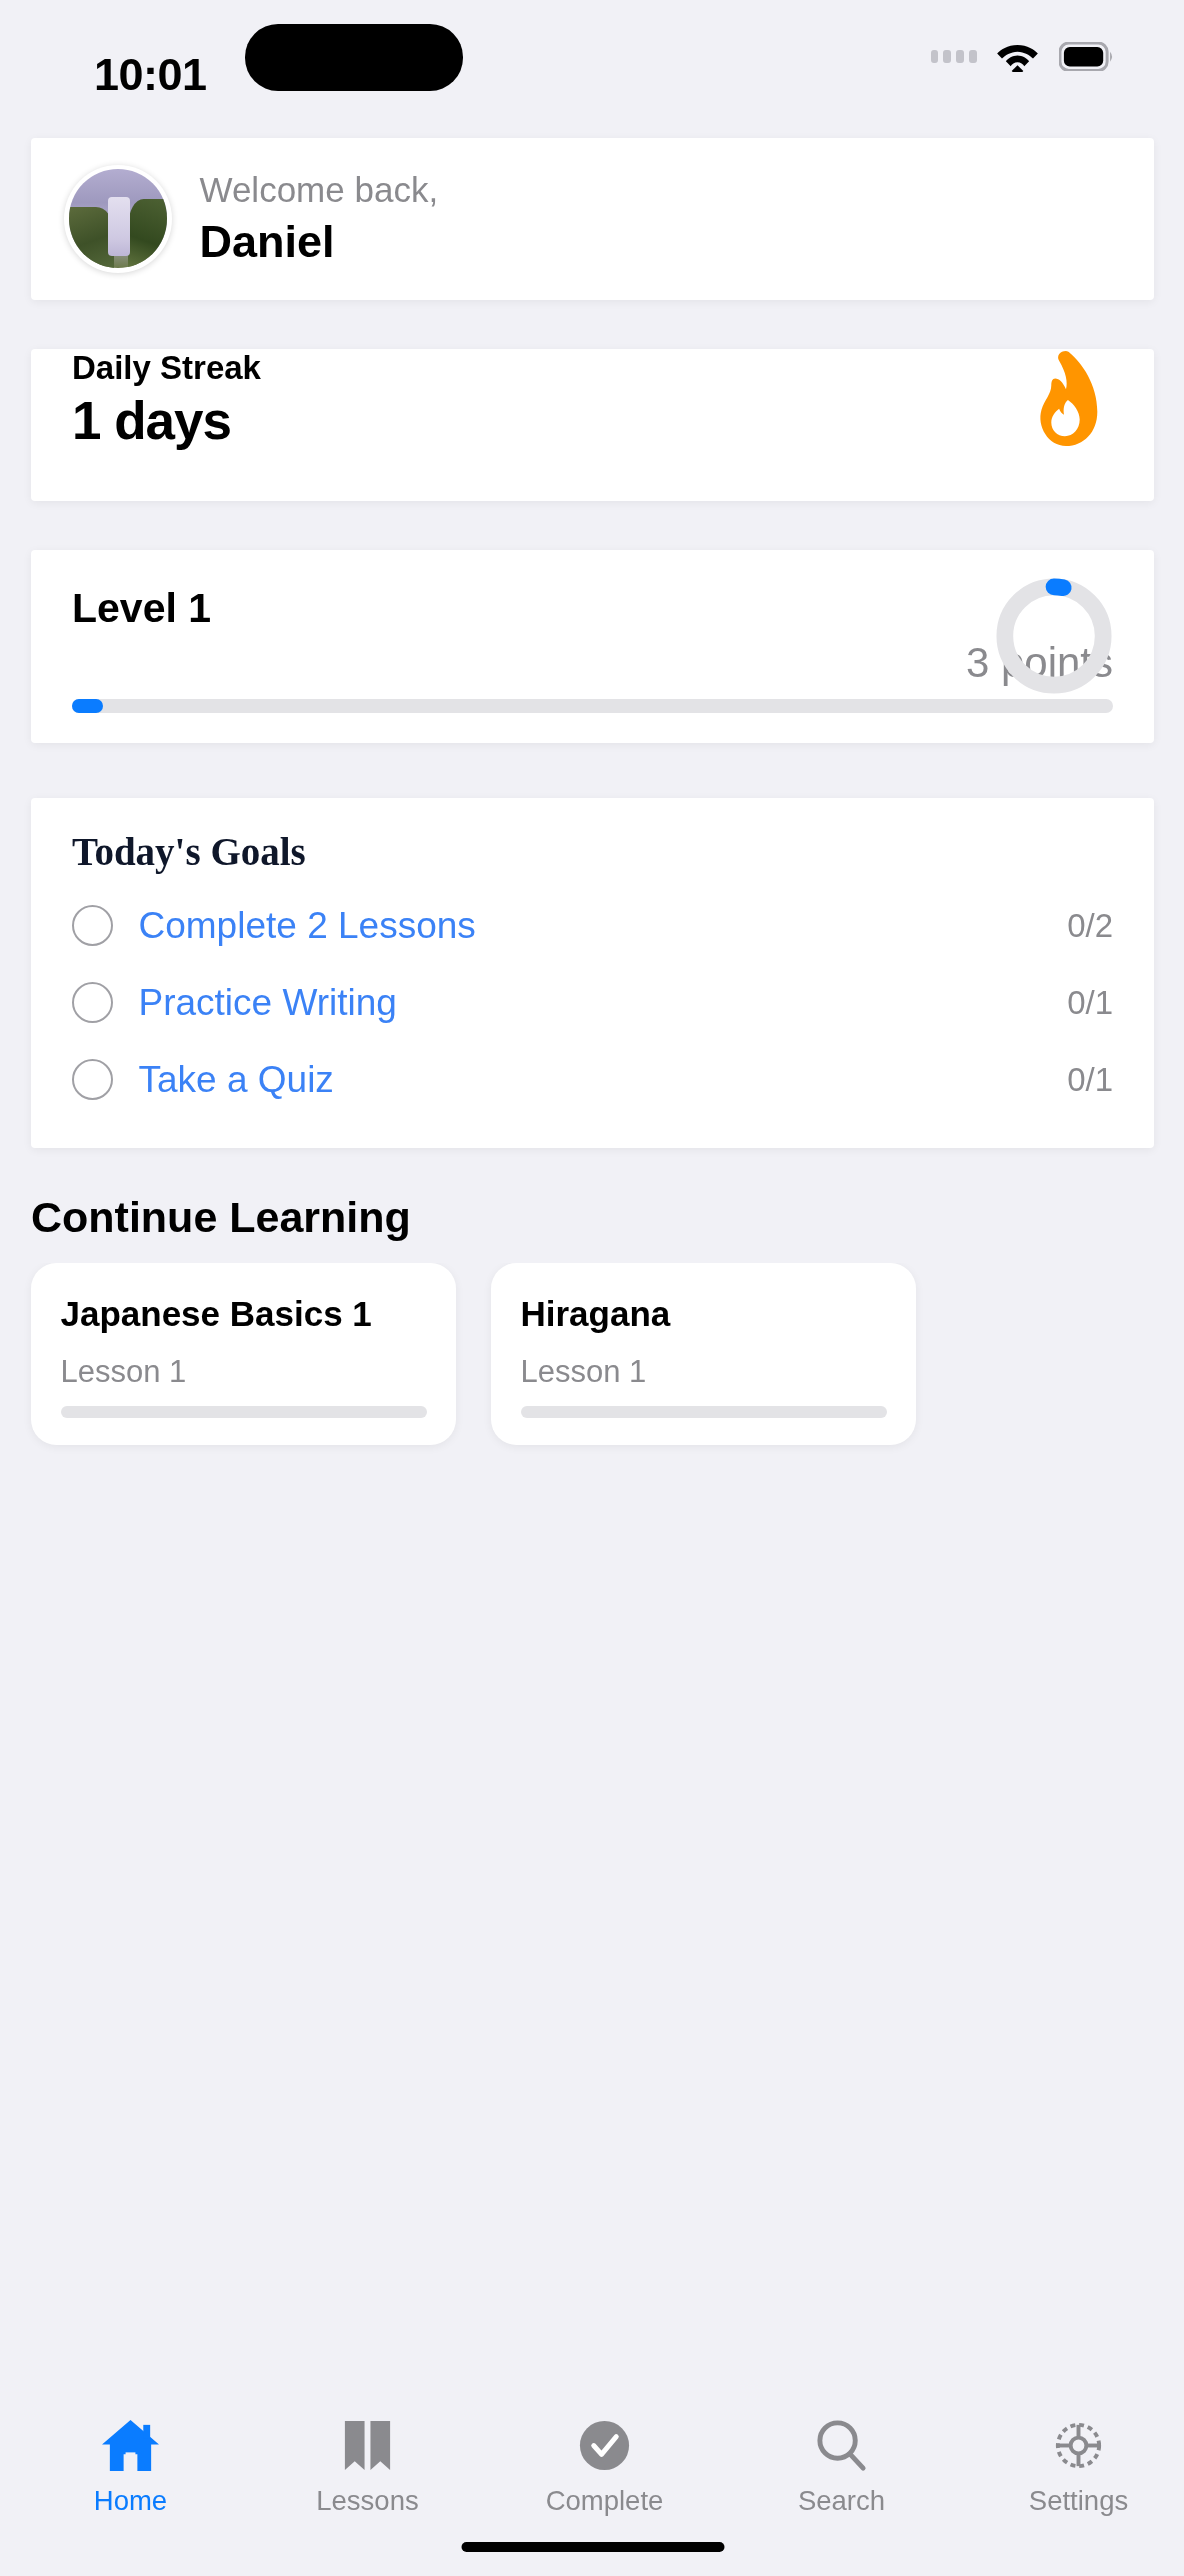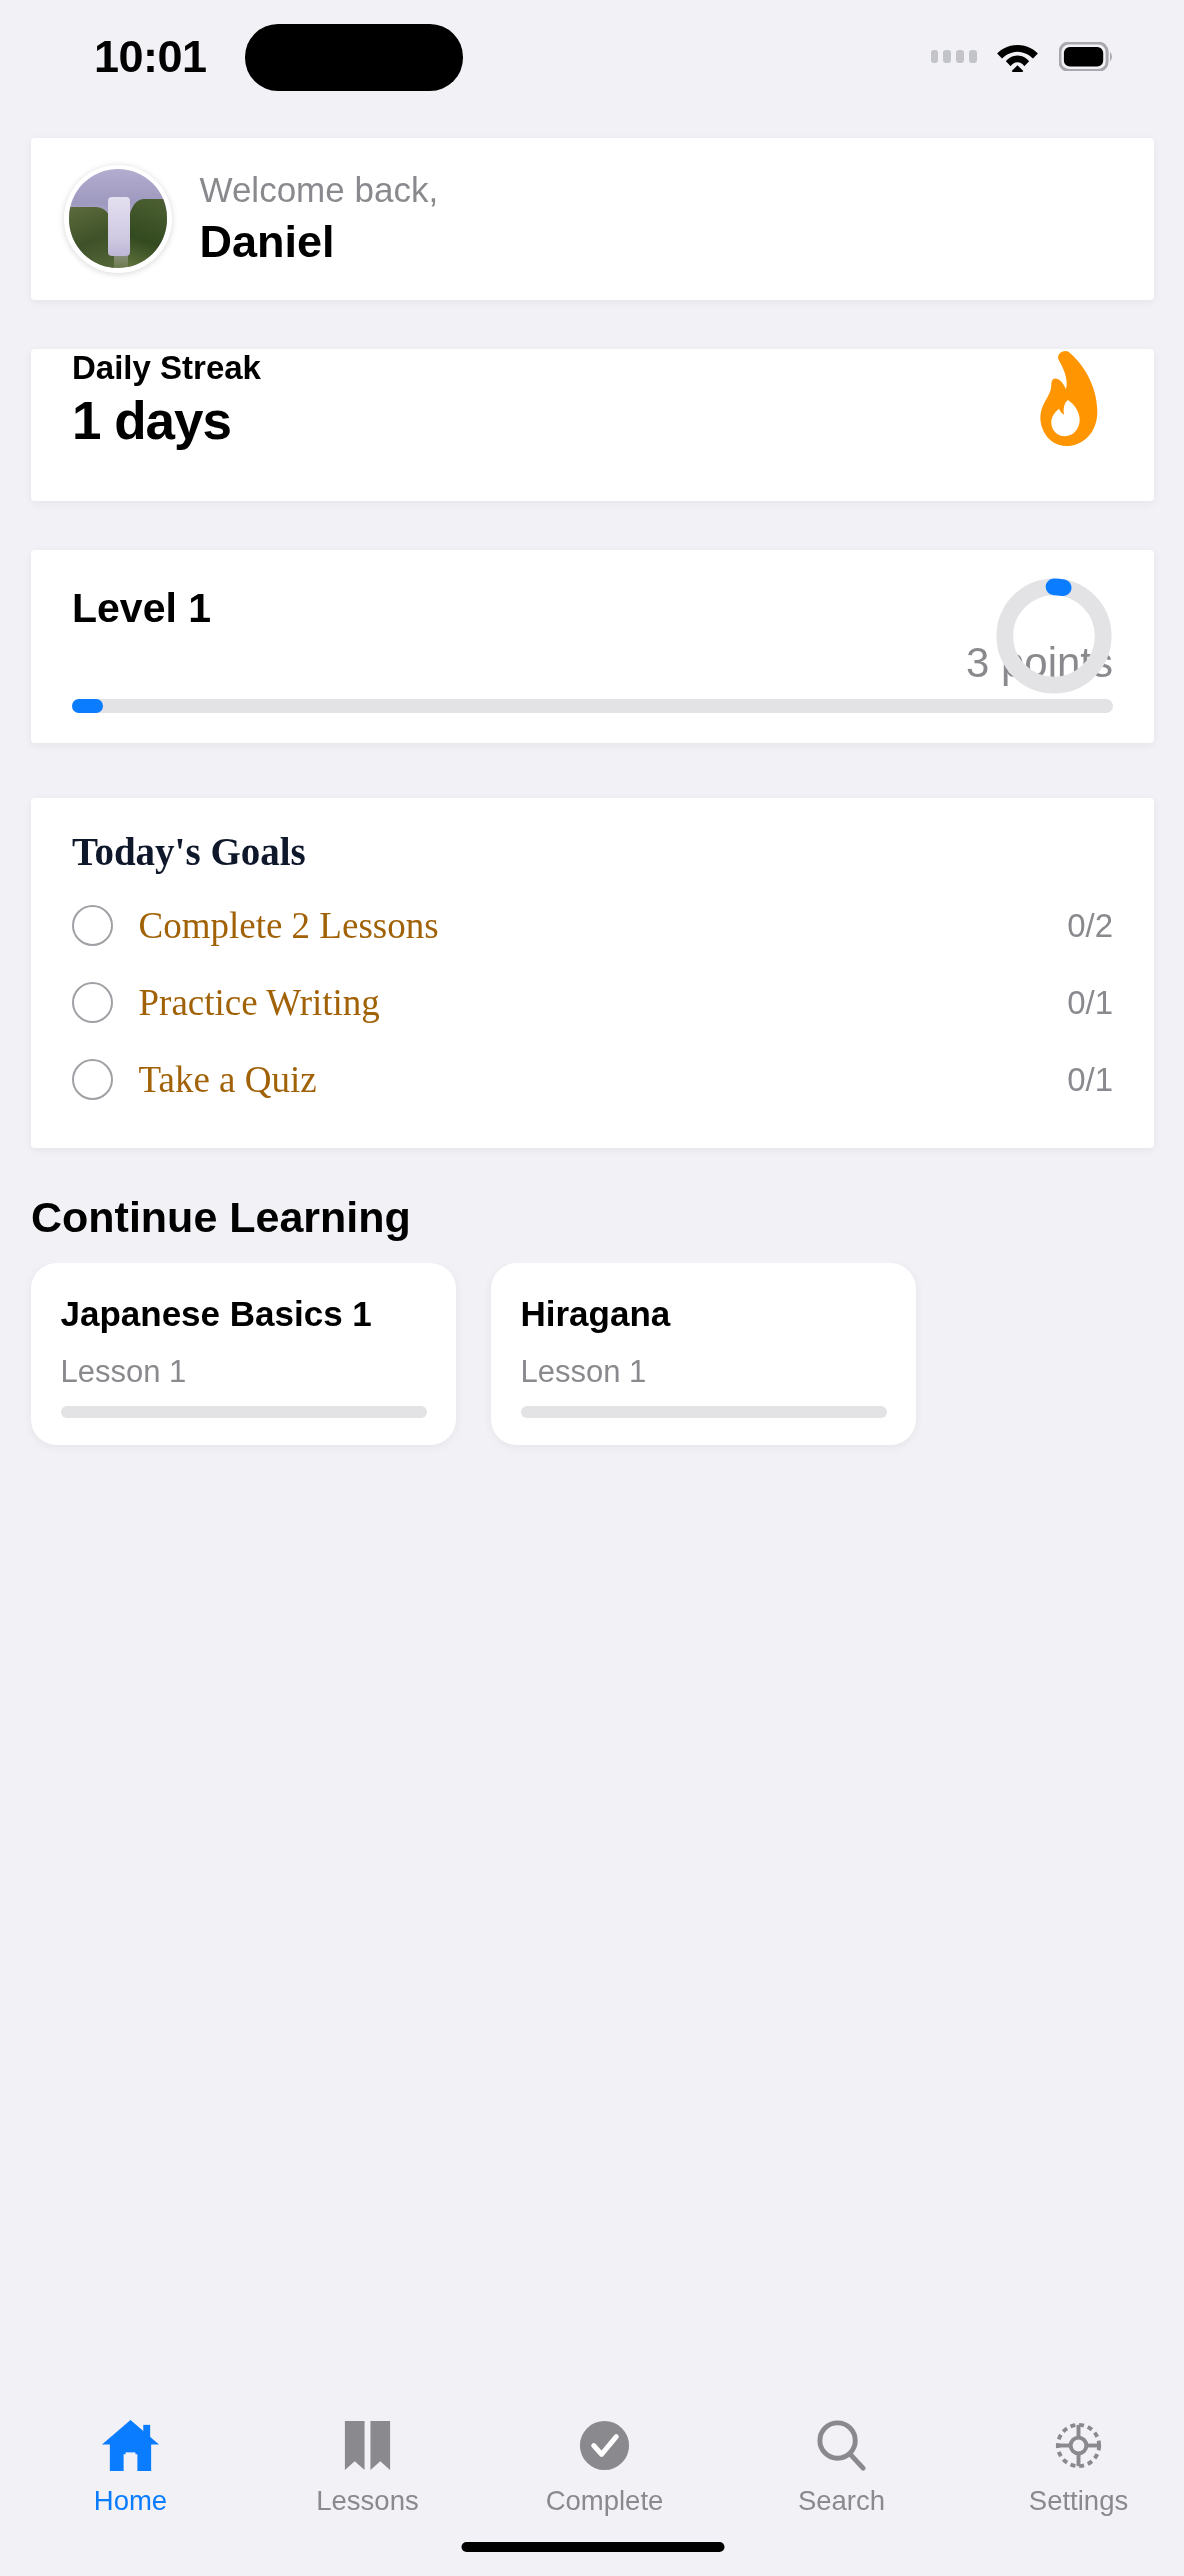--- a/index.html
+++ b/index.html
@@ -7,21 +7,21 @@
     width:1185px; height:2576px;
     background:#F2F2F7;
     font-family:"Liberation Sans", sans-serif;
     overflow:hidden;
   }
   #screen { position:relative; width:1185px; height:2576px; background:#F1F1F6; }
 
   
   #statusbar { position:relative; height:116px; }
   #status-time {
-    position:absolute; left:94px; top:31px;
+    position:absolute; left:94px; top:49px;
     font-size:45px; font-weight:600; color:#000; letter-spacing:-0.5px;
   }
   #dynamic-island {
     position:absolute; left:245px; top:23.6px;
     width:218px; height:67px; background:#000; border-radius:33px;
   }
   #status-right {
     position:absolute; right:71px; top:41px;
     display:flex; align-items:center; gap:19.6px;
   }
@@ -105,21 +105,21 @@
   #goals-card { margin-top:55px; padding:31px 41px 29.5px 41px; }
   #goals-title { font-size:39px; font-weight:700; color:#0f172a; margin-bottom:13.8px;font-family:Liberation Serif, serif; }
   .goal-row {
     display:flex; align-items:center;
     height:77px;
   }
   .goal-check {
     width:41px; height:41px; border-radius:50%;
     border:2.9px solid #A0A0A5; flex:0 0 auto;
   }
-  .goal-label { font-size:37px; color:#a16207; margin-left:25.5px; flex:1 1 auto;font-family:Liberation Serif, serif; }
+  .goal-label { font-size:37px; color:#3b82f6; margin-left:25.5px; flex:1 1 auto; }
   .goal-count { font-size:33px; color:#8A8A8E; }
 
   
   #continue-heading {
     margin:45px 0 21.6px 31px;
     font-size:43px; font-weight:700; color:#000;
   }
   #continue-scroller {
     display:flex; gap:35px; padding-left:31px;
     overflow:hidden; height:196px;

